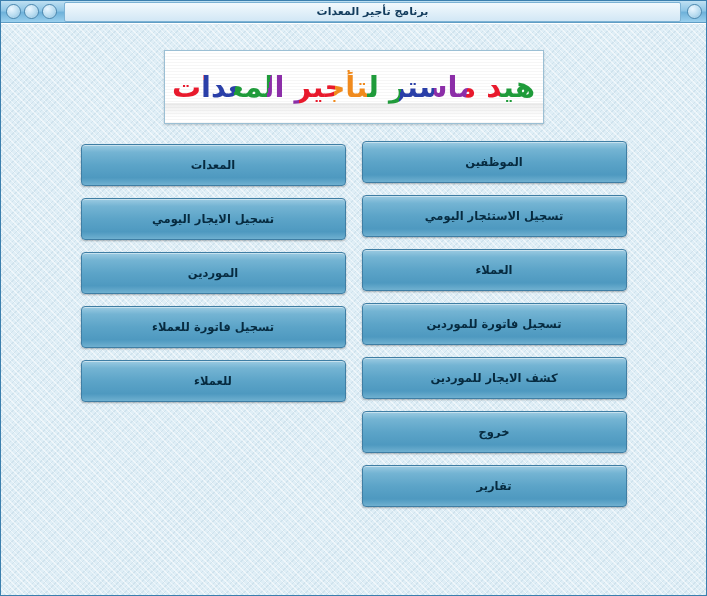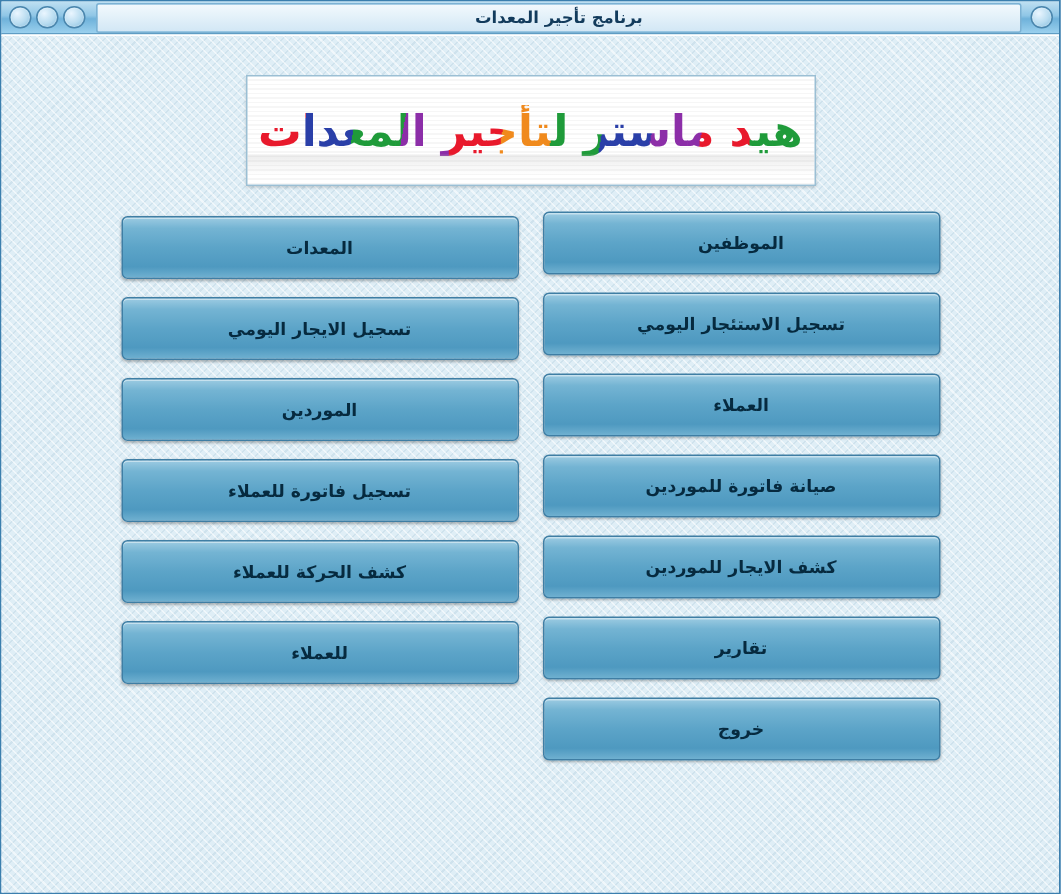--- a/index.html
+++ b/index.html
@@ -219,48 +219,45 @@
         <div class="menu-btn">
           <span>الموظفين</span>
         </div>
         <div class="menu-btn">
           <span>تسجيل الاستئجار اليومي</span>
         </div>
         <div class="menu-btn">
           <span>العملاء</span>
         </div>
         <div class="menu-btn">
-          <span>صيانة فاتورة للموردين</span>
+          <span>تسجيل فاتورة للموردين</span>
         </div>
         <div class="menu-btn">
           <span>كشف الايجار  للموردين</span>
         </div>
         <div class="menu-btn">
+          <span>خروج</span>
+        </div>
+        <div class="menu-btn">
           <span>تقارير</span>
         </div>
-        <div class="menu-btn">
-          <span>خروج</span>
-        </div>
       </div>
 
       <div class="menu-col col-right">
         <div class="menu-btn">
           <span>المعدات</span>
         </div>
         <div class="menu-btn">
           <span>تسجيل الايجار اليومي</span>
         </div>
         <div class="menu-btn">
           <span>الموردين</span>
         </div>
         <div class="menu-btn">
           <span>تسجيل فاتورة للعملاء</span>
-        </div>
-        <div class="menu-btn">
-          <span>كشف الحركة  للعملاء</span>
         </div>
         <div class="menu-btn">
           <span>للعملاء</span>
         </div>
       </div>
 
     </div>
   </div>
 </div>
 

